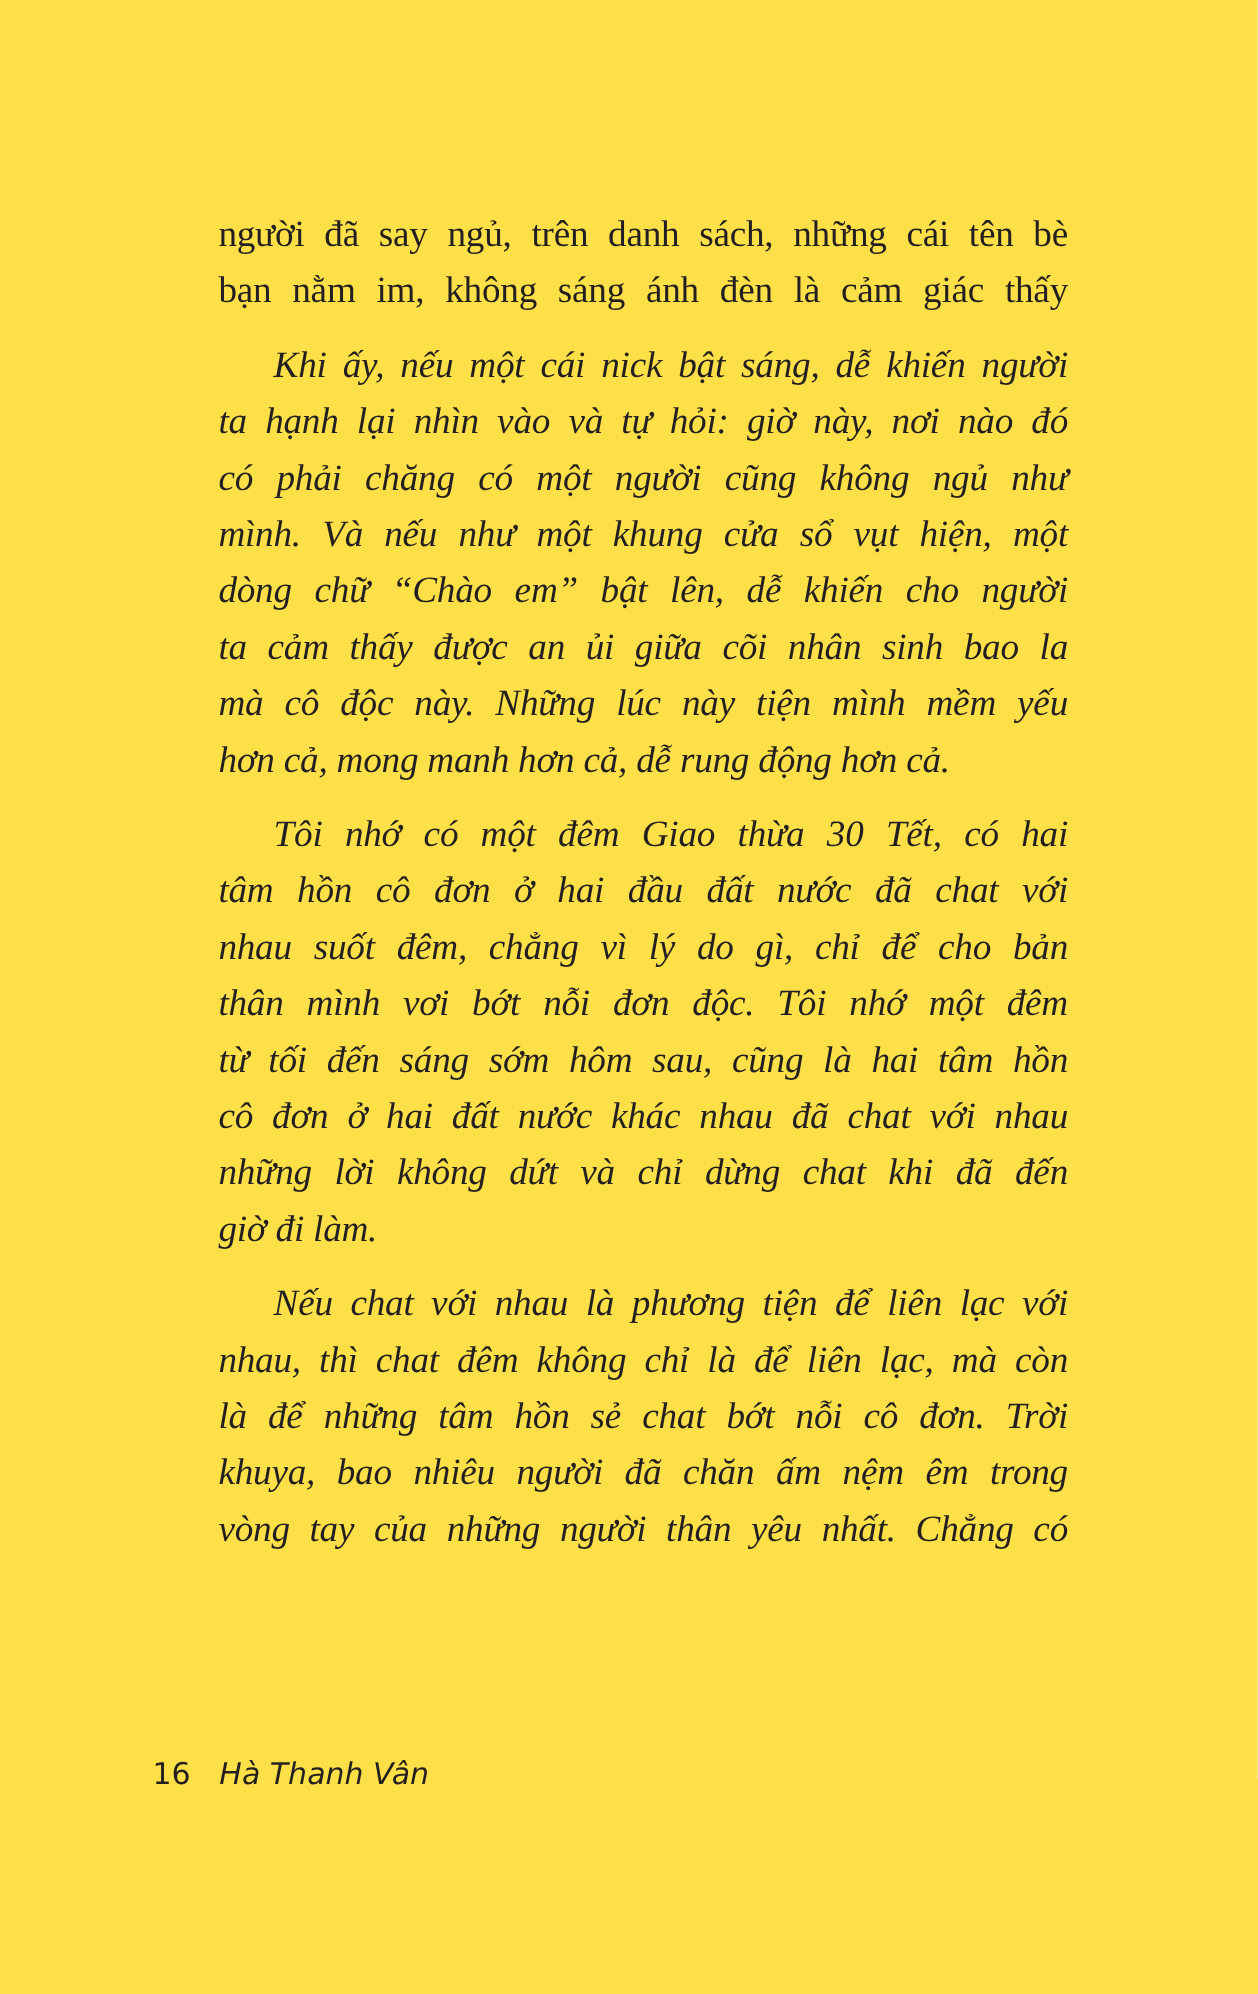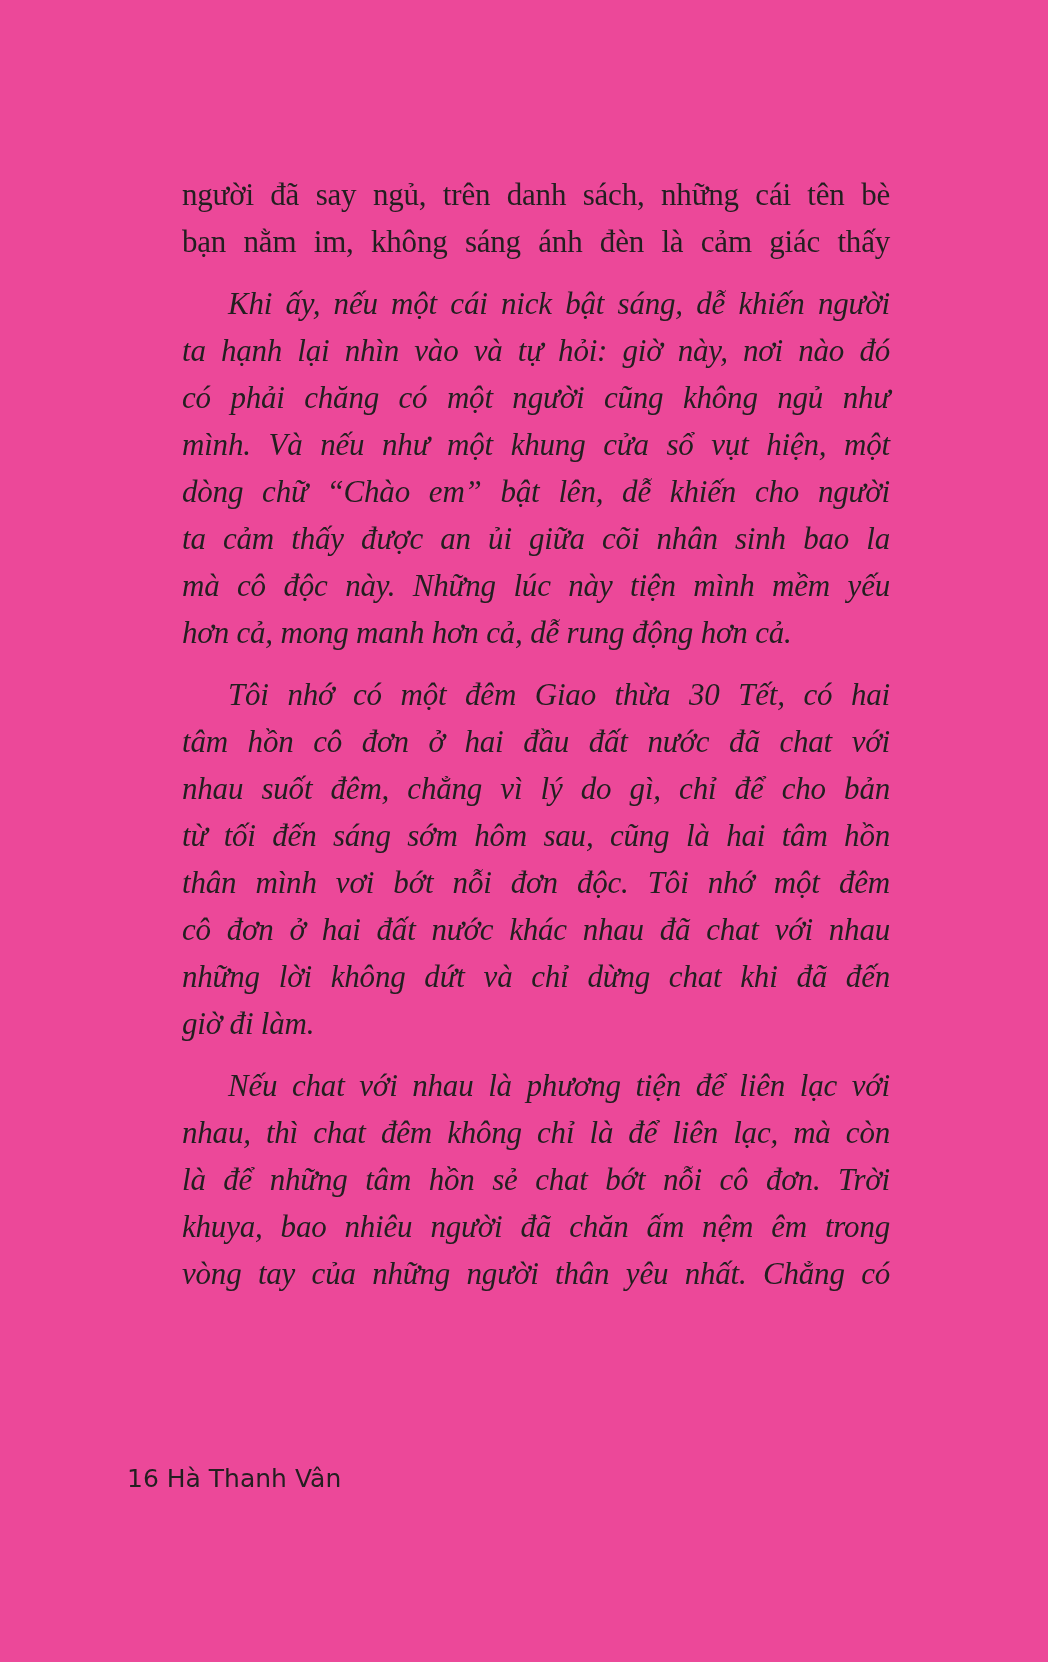--- a/index.html
+++ b/index.html
@@ -12,21 +12,21 @@
     height: 1662px;
     position: relative;
     overflow: hidden;
     color: #231f20;
   }
   .page {
     position: absolute;
     left: 0; top: 0;
     width: 1048px;
     height: 1662px;
-    background: #ec4899;
+    background: #fde047;
   }
   .body-text {
     position: absolute;
     left: 182px;
     top: 171px;
     width: 708px;
     font-family: "Liberation Serif", "DejaVu Serif", serif;
     font-size: 31px;
     line-height: 47px;
     color: #231f20;
@@ -56,24 +56,25 @@
     left: 127px;
     top: 1462px;
     font-family: "DejaVu Sans", "Liberation Sans", sans-serif;
     font-size: 25px;
     line-height: 34px;
     color: #231f20;
     white-space: nowrap;
   }
   .footer .page-number {
     display: inline-block;
-    margin-right: 0;
+    margin-right: 16px;
     text-align: right;
   }
   .footer .author {
+    font-style: italic;
     display: inline-block;
   }
 </style>
 </head>
 <body>
 
 <div class="page">
   <div class="body-text">
 
     <div class="para">
@@ -89,22 +90,22 @@
       <span class="line" style="text-indent:0">dòng chữ “Chào em” bật lên, dễ khiến cho người</span>
       <span class="line" style="text-indent:0">ta cảm thấy được an ủi giữa cõi nhân sinh bao la</span>
       <span class="line" style="text-indent:0">mà cô độc này. Những lúc này tiện mình mềm yếu</span>
       <span class="line last" style="text-indent:0">hơn cả, mong manh hơn cả, dễ rung động hơn cả.</span>
     </div>
 
     <div class="para indent">
       <span class="line">Tôi nhớ có một đêm Giao thừa 30 Tết, có hai</span>
       <span class="line" style="text-indent:0">tâm hồn cô đơn ở hai đầu đất nước đã chat với</span>
       <span class="line" style="text-indent:0">nhau suốt đêm, chẳng vì lý do gì, chỉ để cho bản</span>
+      <span class="line" style="text-indent:0">thân mình vơi bớt nỗi đơn độc. Tôi nhớ một đêm</span>
       <span class="line" style="text-indent:0">từ tối đến sáng sớm hôm sau, cũng là hai tâm hồn</span>
-      <span class="line" style="text-indent:0">thân mình vơi bớt nỗi đơn độc. Tôi nhớ một đêm</span>
       <span class="line" style="text-indent:0">cô đơn ở hai đất nước khác nhau đã chat với nhau</span>
       <span class="line" style="text-indent:0">những lời không dứt và chỉ dừng chat khi đã đến</span>
       <span class="line last" style="text-indent:0">giờ đi làm.</span>
     </div>
 
     <div class="para indent">
       <span class="line">Nếu chat với nhau là phương tiện để liên lạc với</span>
       <span class="line" style="text-indent:0">nhau, thì chat đêm không chỉ là để liên lạc, mà còn</span>
       <span class="line" style="text-indent:0">là để những tâm hồn sẻ chat bớt nỗi cô đơn. Trời</span>
       <span class="line" style="text-indent:0">khuya, bao nhiêu người đã chăn ấm nệm êm trong</span>

